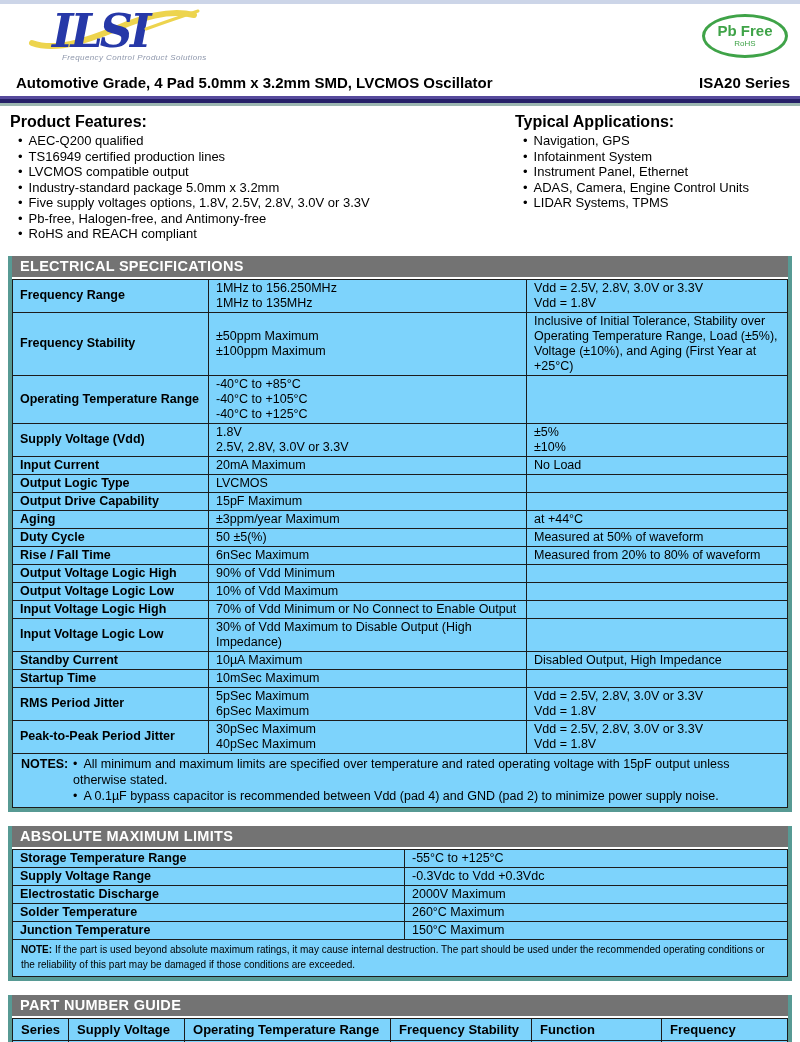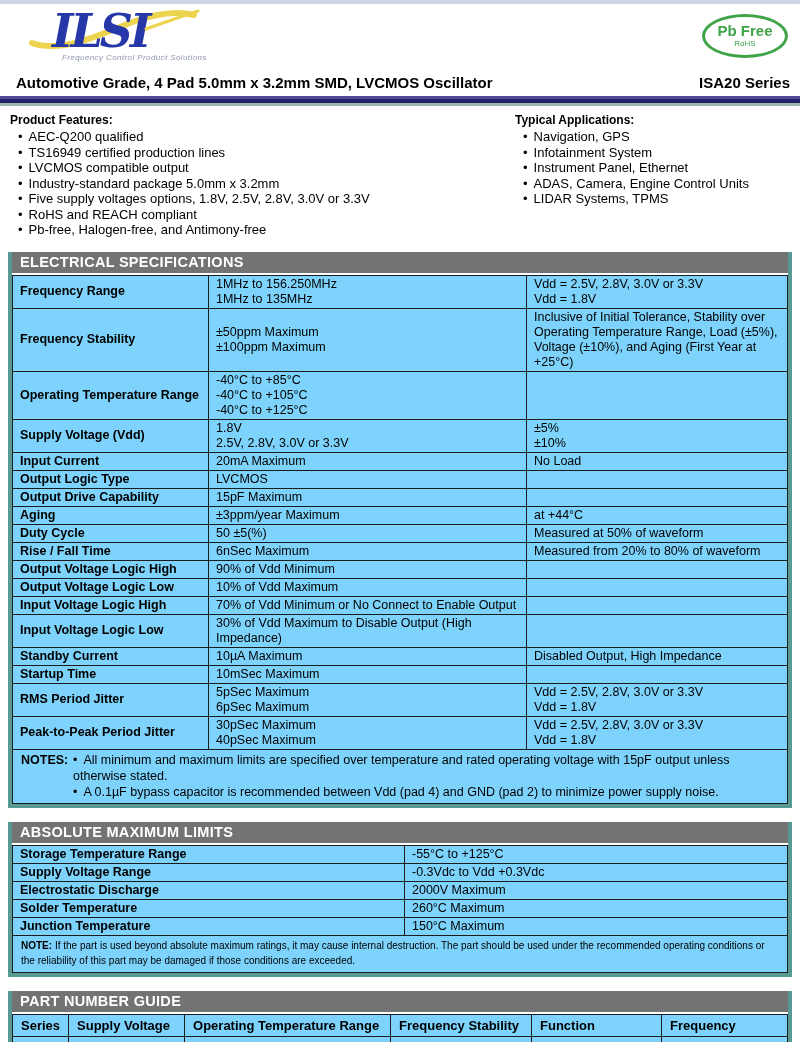--- a/index.html
+++ b/index.html
@@ -19,21 +19,21 @@
   .doctitle, .series { font-weight:bold; font-size:15px; }
 
   .tribar { margin-top:5px; }
   .t1 { height:3px; background:#564a9c; }
   .t2 { height:4px; background:#262168; }
   .t3 { height:3px; background:#9cb7b1; }
 
   .twocol { display:flex; padding:7px 10px 0 10px; }
   .featcol { width:505px; }
   .appcol { flex:1; }
-  .colhead-h { font-size:12px; font-weight:bold; margin-bottom:2px; }
+  .colhead-h { font-size:16px; font-weight:bold; margin-bottom:2px; }
   .bullet-line { font-size:13px; line-height:15.5px; padding-left:8px; }
   .bullet-line::before { content:"•"; margin-right:6px; }
 
   .section { margin:14px 8px 0 8px; border:4px solid #579a94; border-top:none; }
   .secheader { background:#737373; color:#fff; font-weight:bold; font-size:14.5px; letter-spacing:0.3px; padding:2px 8px 3px; border-bottom:2px solid #fff; }
   table { width:100%; border-collapse:collapse; background:#7dd3fc; }
   td { border:1px solid #1c1c1c; font-size:12.5px; line-height:15px; padding:1px 7px; vertical-align:middle; }
   td.param { font-weight:bold; }
 
   .notes-cell { padding:2px 8px 3px; }
@@ -83,22 +83,22 @@
 
   <div class="twocol">
     <div class="featcol">
       <div class="colhead-h">Product Features:</div>
       <div id="features-list">
           <div class="bullet-line">AEC-Q200 qualified</div>
           <div class="bullet-line">TS16949 certified production lines</div>
           <div class="bullet-line">LVCMOS compatible output</div>
           <div class="bullet-line">Industry-standard package 5.0mm x 3.2mm</div>
           <div class="bullet-line">Five supply voltages options, 1.8V, 2.5V, 2.8V, 3.0V or 3.3V</div>
+          <div class="bullet-line">Pb-free, Halogen-free, and Antimony-free</div>
           <div class="bullet-line">RoHS and REACH compliant</div>
-          <div class="bullet-line">Pb-free, Halogen-free, and Antimony-free</div>
         </div>
     </div>
     <div class="appcol">
       <div class="colhead-h">Typical Applications:</div>
       <div id="applications-list">
           <div class="bullet-line">Navigation, GPS</div>
           <div class="bullet-line">Infotainment System</div>
           <div class="bullet-line">Instrument Panel, Ethernet</div>
           <div class="bullet-line">ADAS, Camera, Engine Control Units</div>
           <div class="bullet-line">LIDAR Systems, TPMS</div>

